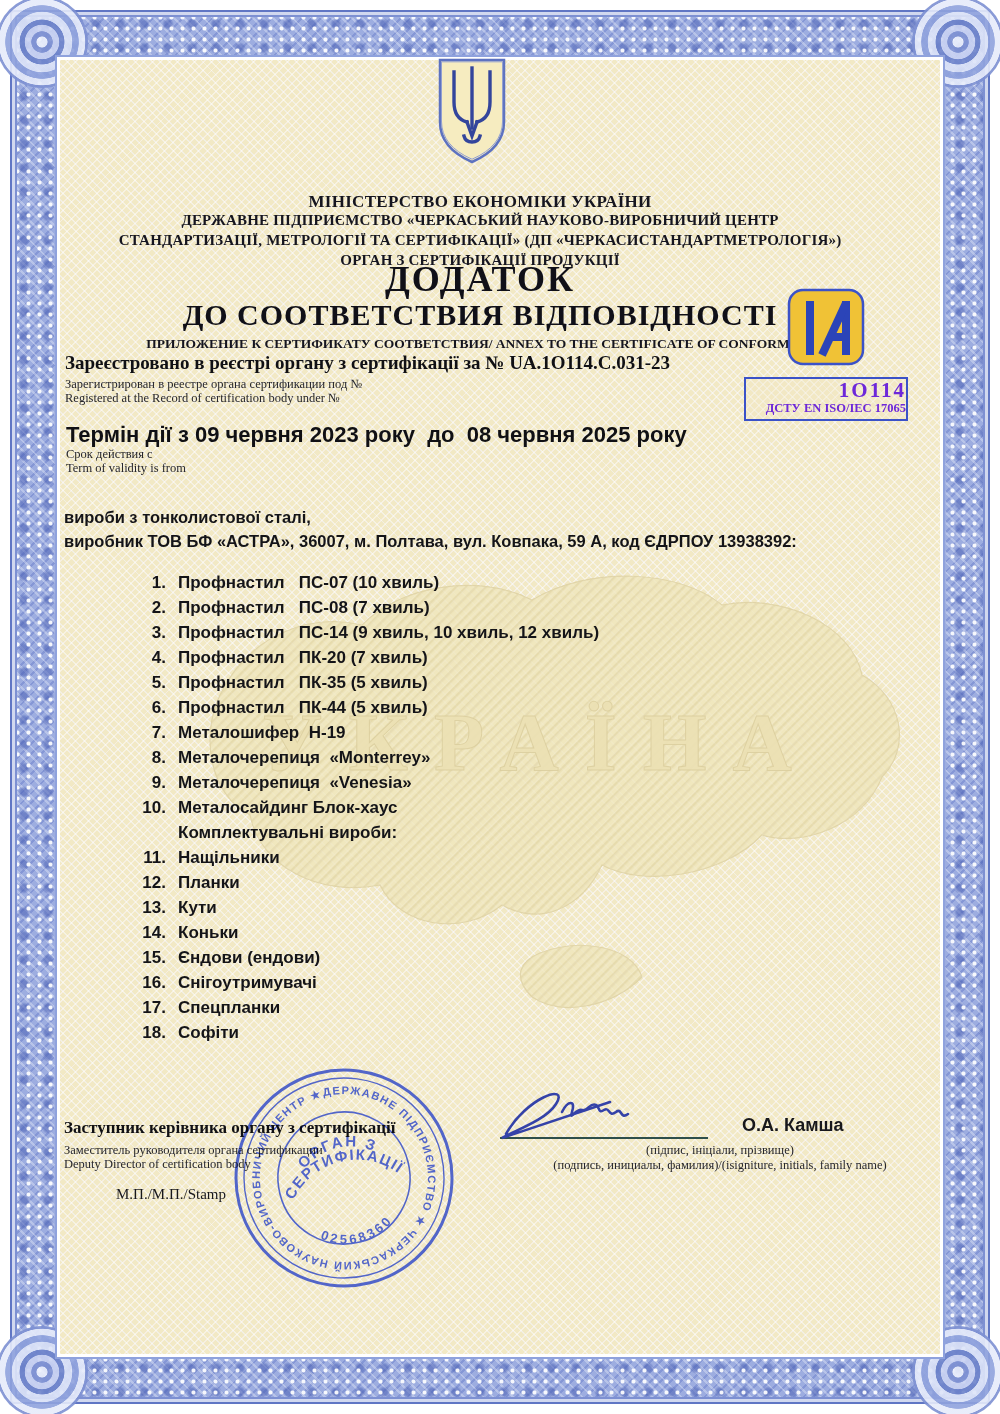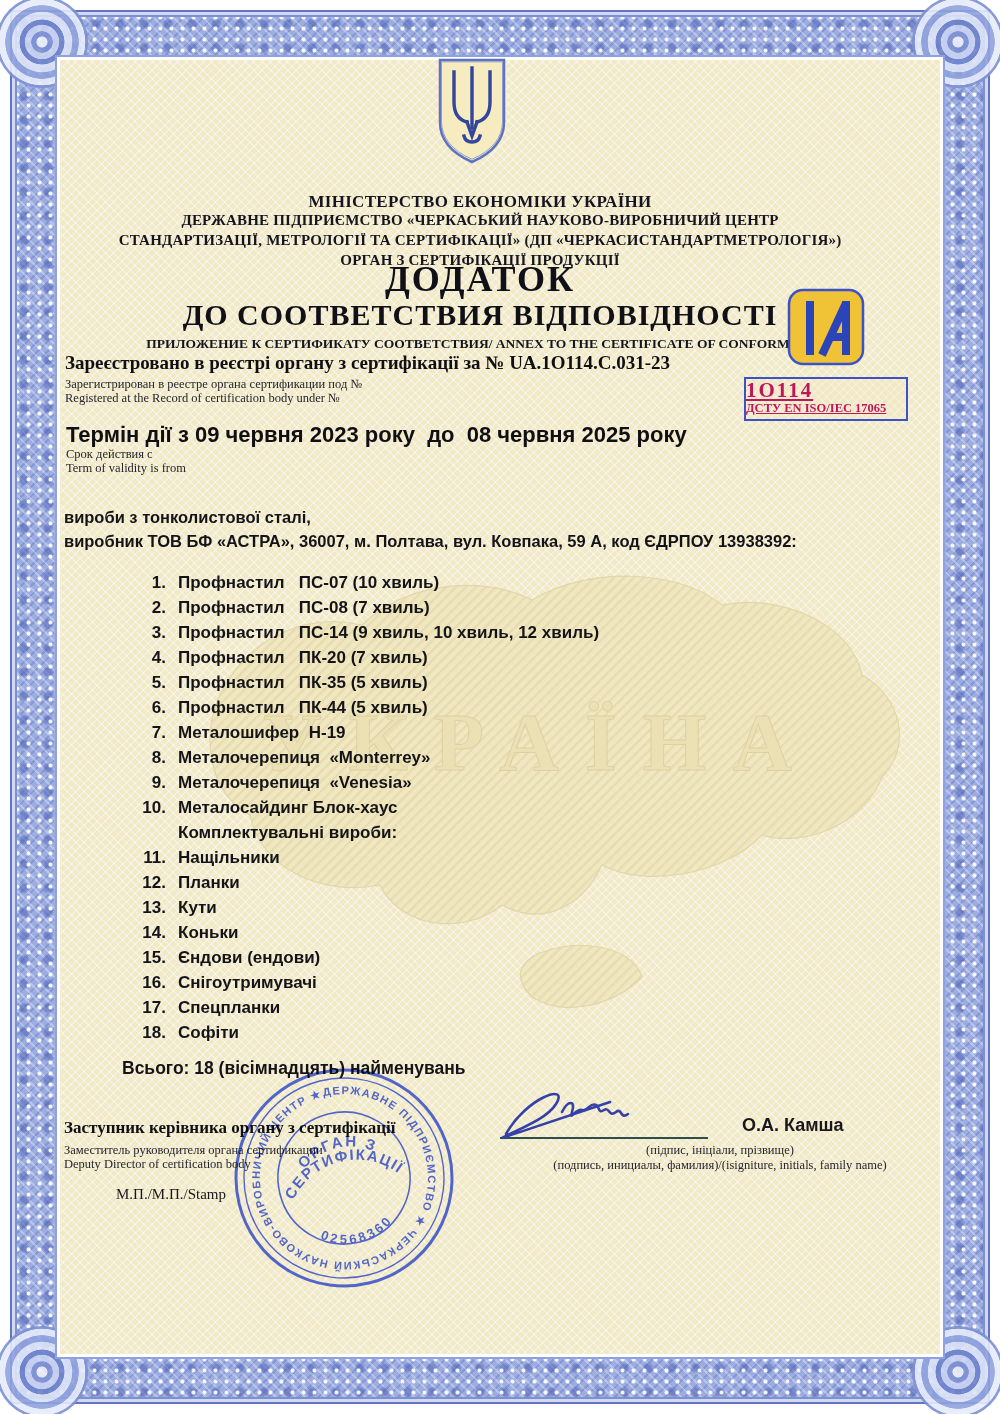--- a/index.html
+++ b/index.html
@@ -61,21 +61,21 @@
 
   .sig-title{font-weight:bold;font-size:17px;color:#101014;}
   .sig-name{font-family:"Liberation Sans",sans-serif;font-weight:bold;font-size:18px;color:#18181c;}
   .cap{font-size:12.5px;color:#26262c;text-align:center;width:430px;}
   .mp{font-size:15px;color:#18181c;margin-left:12px;}
 
   .sig-line{position:absolute;left:500px;top:1137px;width:208px;height:2px;background:#2e4f4b;}
   .signature{position:absolute;left:492px;top:1078px;z-index:3;}
 
   .mark-box{position:absolute;left:744px;top:377px;width:160px;height:40px;border:2px solid #3b52c8;
-    text-align:left;color:#be185d;z-index:3;background:rgba(242,233,197,.3);text-decoration:underline;}
+    text-align:right;color:#6d28d9;z-index:3;background:rgba(242,233,197,.3);}
   .mark-code{font-weight:bold;font-size:21px;letter-spacing:2px;line-height:22px;}
   .mark-std{font-weight:bold;font-size:12.5px;line-height:14px;}
 
   .stamp{position:absolute;left:228px;top:1062px;z-index:4;opacity:.88;
          transform:rotate(-14deg);mix-blend-mode:multiply;}
 </style>
 </head>
 <body>
 
 <div class="page">
@@ -220,21 +220,20 @@
       </div>
     <div class="li-row" style="top:998px;">
         <span class="li-num">17.</span>
         <span class="li-txt">Спецпланки</span>
       </div>
     <div class="li-row" style="top:1023px;">
         <span class="li-num">18.</span>
         <span class="li-txt">Софіти</span>
       </div>
 
-    <div class="abs total" style="left:122px;top:1058px;">Всього: 18 (вісімнадцять) найменувань</div>
 
     <div class="abs sig-title" style="left:64px;top:1118px;">Заступник керівника органу з сертифікації</div>
     <div class="abs small-ln" style="left:64px;top:1143px;">Заместитель руководителя органа сертификации</div>
     <div class="abs small-ln" style="left:64px;top:1157px;">Deputy Director of certification body</div>
     <div class="abs mp" style="left:104px;top:1186px;">М.П./М.П./Stamp</div>
 
     <svg class="signature" width="200" height="70" viewBox="0 0 200 70">
       <g stroke="#3442a8" stroke-width="2.6" fill="none" stroke-linecap="round">
         <path d="M14,56 C34,20 78,4 64,26 C54,42 24,52 10,60 L118,24"></path>
         <path d="M70,34 C76,22 84,22 80,34 C77,44 84,30 90,32 C96,34 98,24 104,27 C108,29 106,36 112,32 C118,28 116,40 124,34 C130,29 128,42 136,36"></path>

